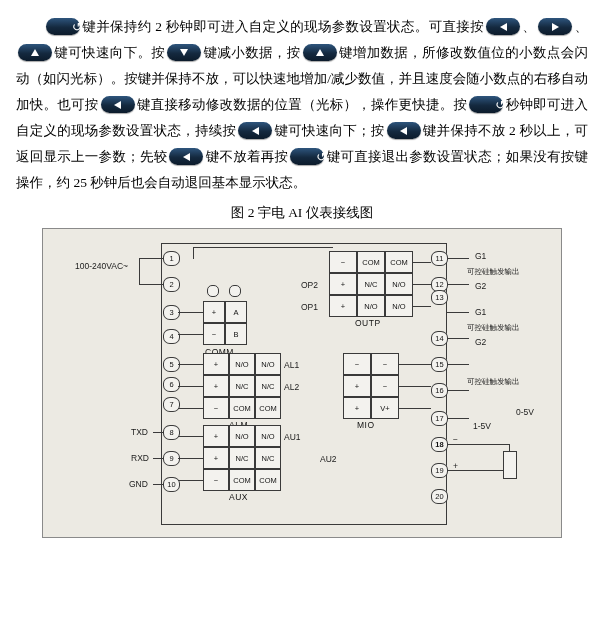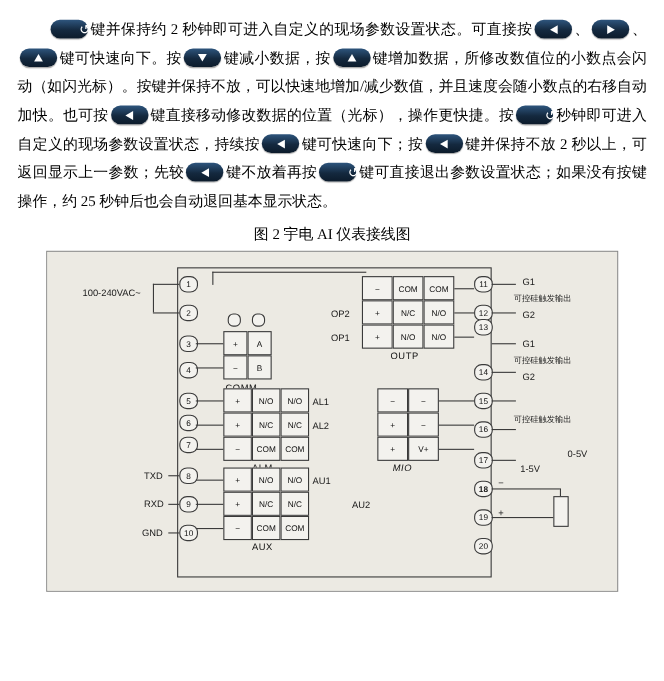--- a/index.html
+++ b/index.html
@@ -315,21 +315,21 @@
         <div class="grp-title" style="left: 312px; top: 89px;">OUTP</div>
         <div class="wire h" style="left: 370px; top: 33px; width: 18px;"></div>
         <div class="wire h" style="left: 370px; top: 55px; width: 18px;"></div>
         <div class="wire h" style="left: 370px; top: 77px; width: 18px;"></div>
         <div class="cellbox" style="left: 300px; top: 124px; width: 28px; height: 22px;">−</div>
         <div class="cellbox" style="left: 328px; top: 124px; width: 28px; height: 22px;">−</div>
         <div class="cellbox" style="left: 300px; top: 146px; width: 28px; height: 22px;">+</div>
         <div class="cellbox" style="left: 328px; top: 146px; width: 28px; height: 22px;">−</div>
         <div class="cellbox" style="left: 300px; top: 168px; width: 28px; height: 22px;">+</div>
         <div class="cellbox" style="left: 328px; top: 168px; width: 28px; height: 22px;">V+</div>
-        <div class="grp-title" style="left: 314px; top: 191px; font-style: italic;">MIO</div>
+        <div class="grp-title" style="left: 314px; top: 191px;">MIO</div>
         <div class="wire h" style="left: 356px; top: 135px; width: 32px;"></div>
         <div class="wire h" style="left: 356px; top: 157px; width: 32px;"></div>
         <div class="wire h" style="left: 356px; top: 179px; width: 32px;"></div>
         <div class="wire h" style="left: 150px; top: 18px; width: 140px;"></div>
         <div class="wire v" style="left: 150px; top: 18px; height: 12px;"></div>
       </div>
   </div>
 
 </div>
 

